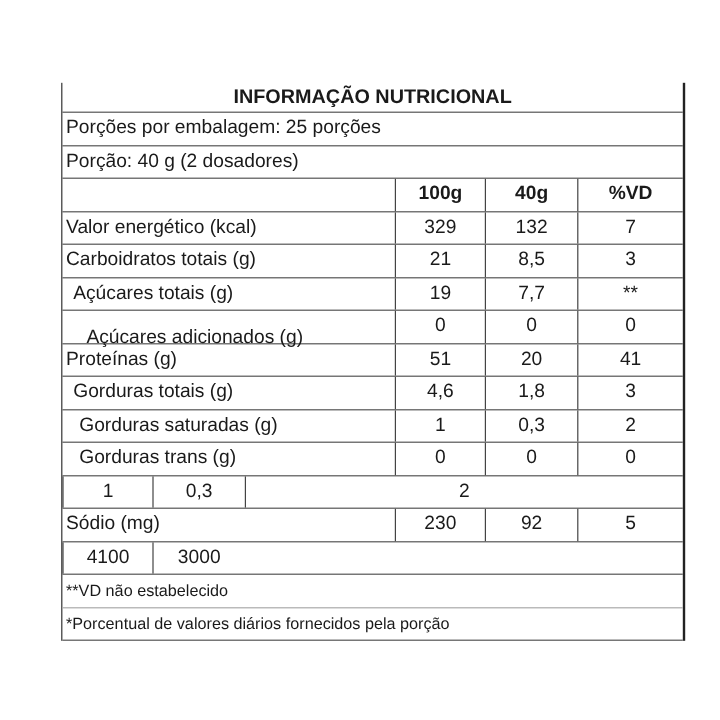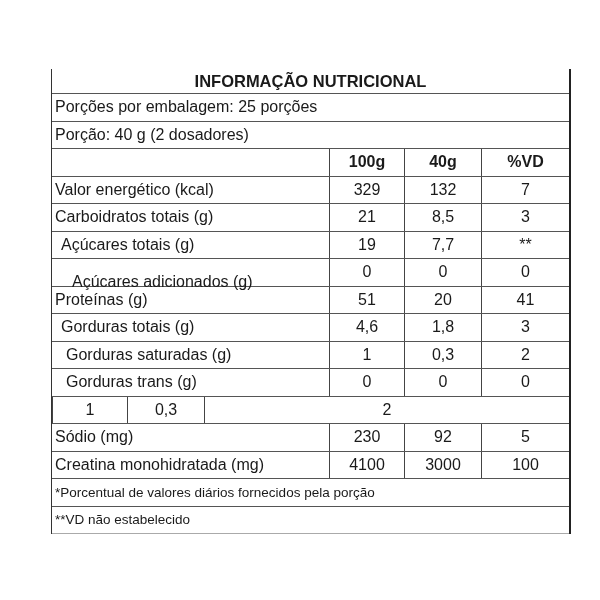--- a/index.html
+++ b/index.html
@@ -95,25 +95,23 @@
     <div class="cell c2">0,3</div>
     <div class="cell c3">2</div>
   </div>
   <div class="row">
     <div class="cell c0">Sódio (mg)</div>
     <div class="cell c1">230</div>
     <div class="cell c2">92</div>
     <div class="cell c3">5</div>
   </div>
   <div class="row">
-    <div class="cell c0">Creatina monohidratada (mg)</div>
     <div class="cell c1">4100</div>
     <div class="cell c2">3000</div>
-    <div class="cell c3">100</div>
   </div>
 
+  <div class="row foot last">
+    <span>**VD não estabelecido</span>
+  </div>
   <div class="row foot">
     <span>*Porcentual de valores diários fornecidos pela porção</span>
-  </div>
-  <div class="row foot last">
-    <span>**VD não estabelecido</span>
   </div>
 </div>
 
 </body></html>

